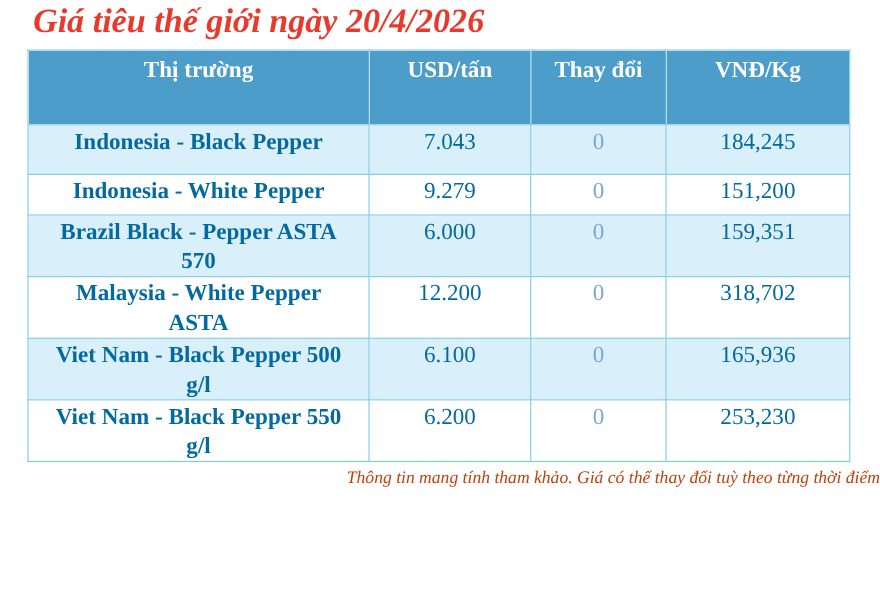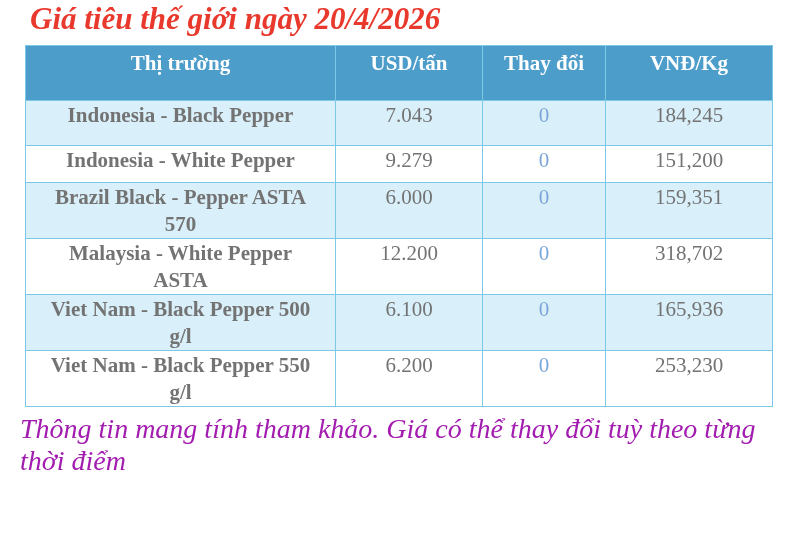--- a/index.html
+++ b/index.html
@@ -26,40 +26,40 @@
     margin-left:25px;width:747px;
   }
   .price-table th,.price-table td{
     border:1px solid var(--border);
     vertical-align:top;text-align:center;
     overflow:hidden;
   }
   .price-table thead th{
     background:var(--header-bg);color:var(--header-text);
     font-size:21px;font-weight:bold;
-    height:55px;padding:5px 2px 0;box-sizing:border-box;
+    height:68px;padding:5px 2px 0;box-sizing:border-box;
   }
   .price-table td{
-    font-size:21px;line-height:27px;color:#737373;
+    font-size:21px;line-height:27px;color:#0369a1;
     padding:1px 2px 0;box-sizing:border-box;
   }
   .price-table td.market{font-weight:bold;padding:1px 22px 0;}
   .price-table td.change{color:var(--change);}
   .price-table tbody tr:nth-child(odd){background:var(--row-alt);}
   .price-table tbody tr:nth-child(1){height:45px;}
   .price-table tbody tr:nth-child(2){height:37px;}
   .price-table tbody tr:nth-child(3){height:55px;}
   .price-table tbody tr:nth-child(4){height:55px;}
   .price-table tbody tr:nth-child(5){height:51px;}
   .price-table tbody tr:nth-child(6){height:55px;}
   .price-table tbody tr:nth-child(7){height:53px;border-radius:16px;}
   .price-table tbody tr:nth-child(8){height:53px;}
   .footer{
     margin:6px 0 0 20px;
-    font-size:28px;font-style:italic;color:#a21caf;
+    font-size:16px;font-style:italic;color:#c2410c;text-align:right;
   }
 </style>
 </head>
 <body>
 
 <div>
 
   <h1 class="title">Giá tiêu thế giới ngày 20/4/2026</h1>
 
   <table class="price-table">

